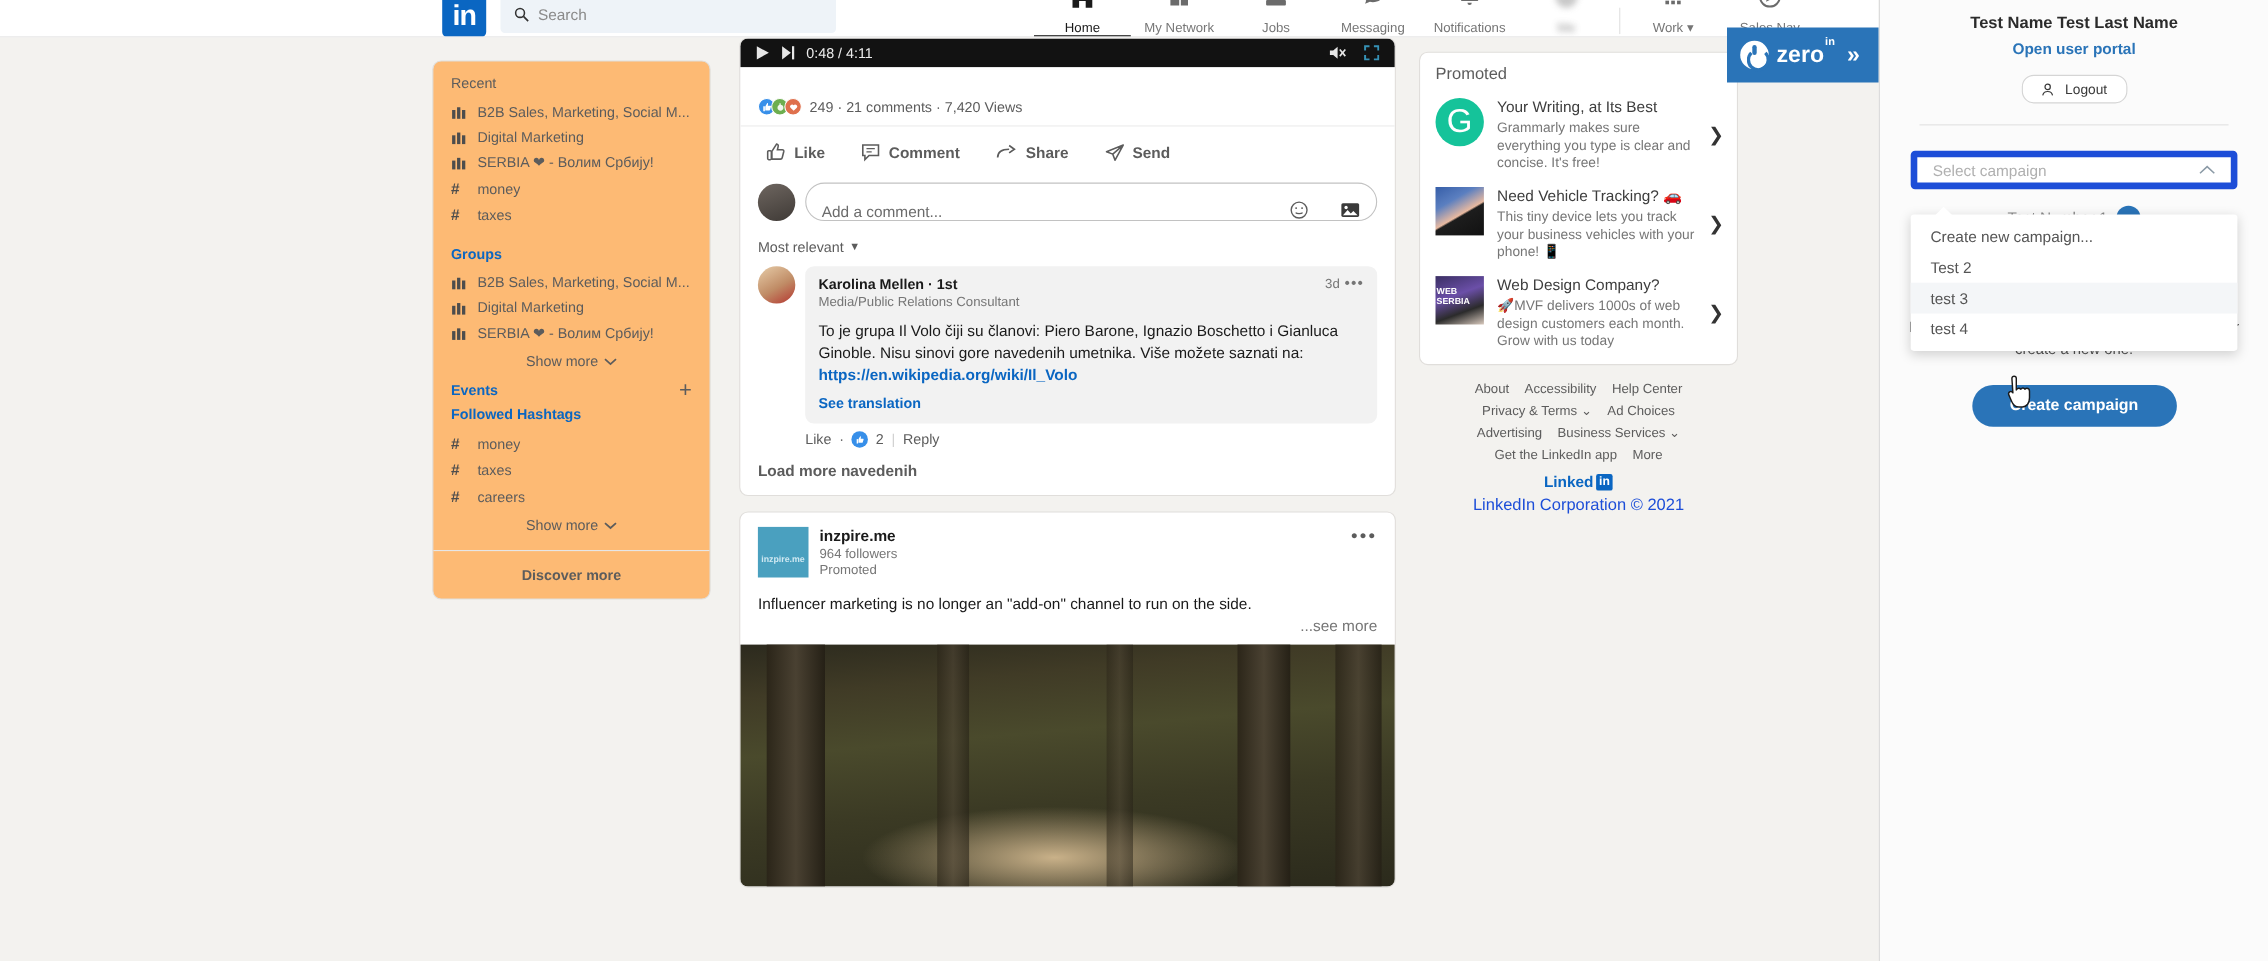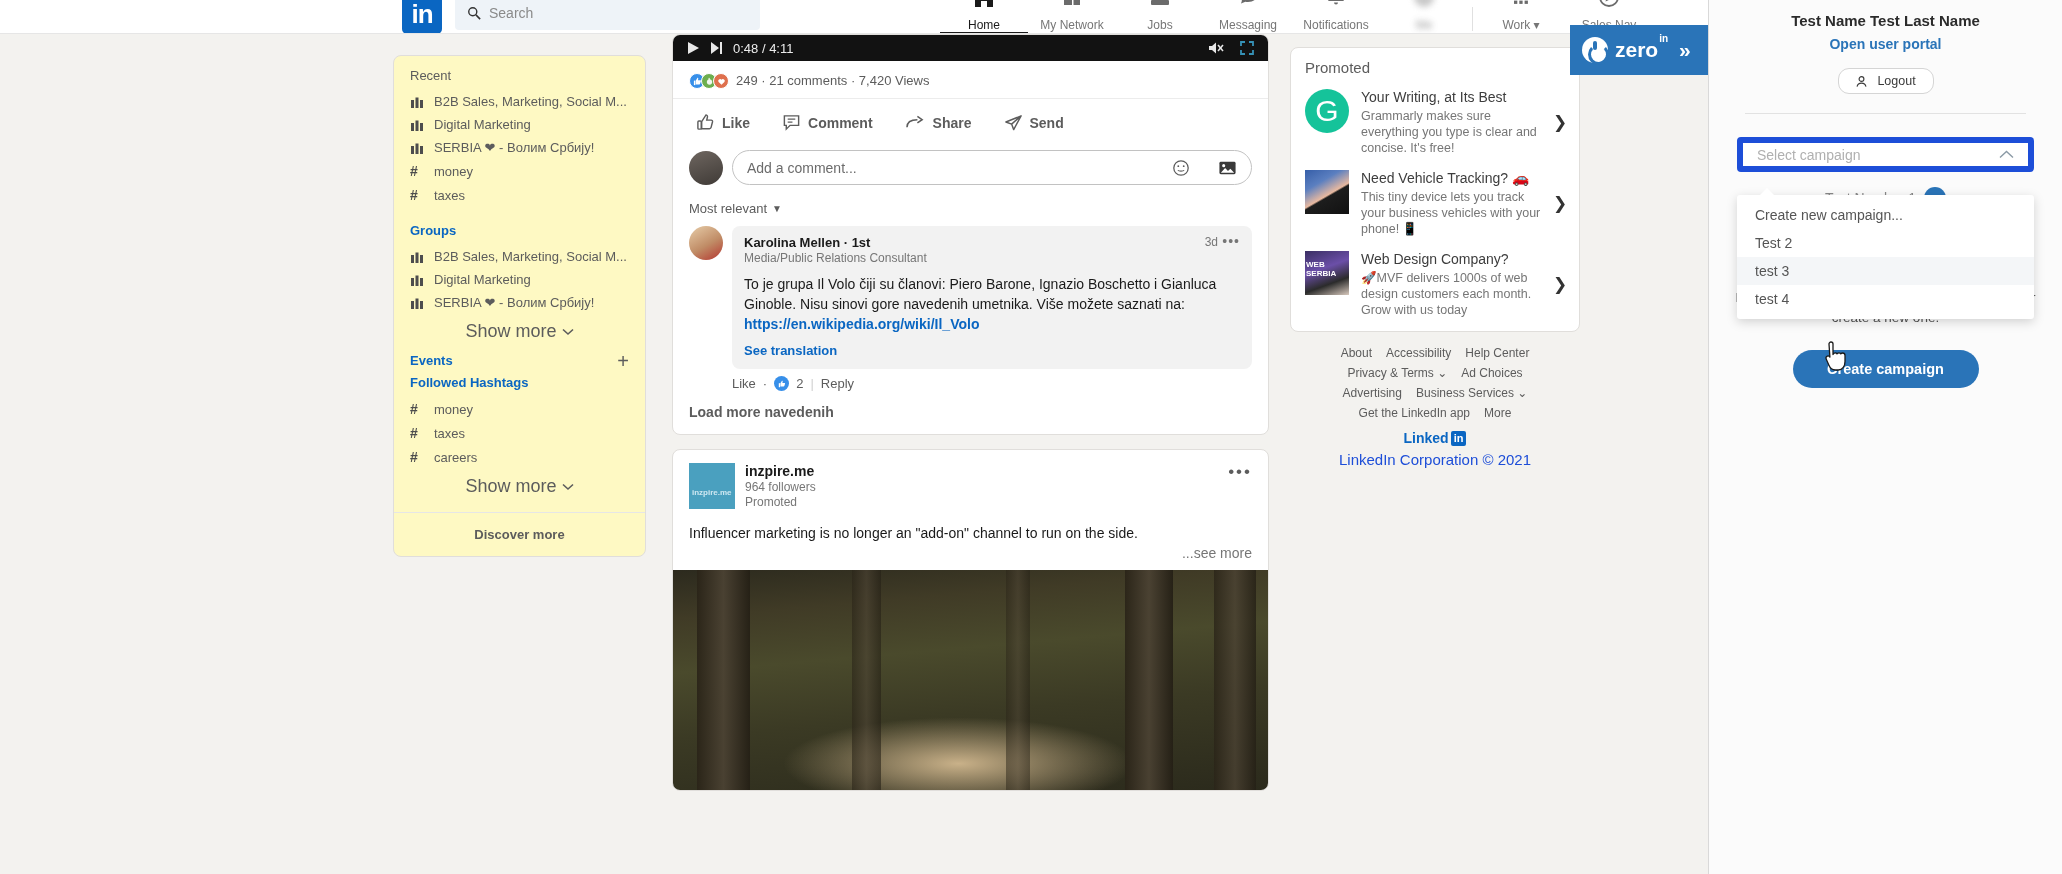--- a/index.html
+++ b/index.html
@@ -90,36 +90,36 @@
     position: absolute; left: 0; top: 34px;
     width: 1708px; height: 840px;
     background: #f3f2ef;
     overflow: hidden;
   }
 
   
   #leftcol {
     position: absolute; left: 393px; top: 21px;
     width: 253px;
-    background: #fef9c3; border: 1px solid #e0dedb; border-radius: 8px;
+    background: #fdba74; border: 1px solid #e0dedb; border-radius: 8px;
     padding: 12px 0 0 0;
   }
   #leftcol .sec-title {
     font-size: 13px; color: #5c5c5c; padding: 0 16px 7px 16px; font-weight: 400;
   }
   #leftcol .sec-title.link { color: #0a66c2; font-weight: 600; }
   .side-row {
     display: flex; align-items: center; gap: 10px;
     padding: 4px 16px; font-size: 13px; color: #5c5c5c;
   }
   .side-row .gicon { width: 14px; flex: 0 0 14px; }
   .side-row .slabel { white-space: nowrap; overflow: hidden; text-overflow: ellipsis; }
   .showmore {
     display: flex; align-items: center; justify-content: center; gap: 5px;
-    font-size: 18px; color: #5c5c5c; padding: 7px 0 11px 0;
+    font-size: 13px; color: #5c5c5c; padding: 7px 0 11px 0;
   }
   .events-row {
     display: flex; align-items: center; justify-content: space-between;
     padding: 0 16px 7px 16px;
   }
   .events-row .plus { font-size: 20px; color: #5c5c5c; line-height: 14px; }
   #discover {
     border-top: 1px solid #e6e6e6; margin-top: 4px;
     text-align: center; font-size: 13px; color: #5c5c5c;
     padding: 14px 0; font-weight: 600;
@@ -130,41 +130,41 @@
   .card { background: #fff; border: 1px solid #e0dedb; border-radius: 8px; overflow: hidden; }
 
   #videoStrip {
     height: 26px; background: #121212; position: relative;
     display: flex; align-items: center; padding: 0 14px; gap: 10px;
   }
   #videoStrip .vicon { fill: #fff; opacity: .9; }
   #videoStrip .vtime { color: #fff; font-size: 13px; opacity: .92; }
   #videoStrip .vright { margin-left: auto; display: flex; align-items: center; gap: 16px; }
 
-  .reactions { display: flex; align-items: flex-start; gap: 0; padding: 12px 16px 9px 16px; }
+  .reactions { display: flex; align-items: center; gap: 0; padding: 28px 16px 9px 16px; }
   .rpill { width: 16px; height: 16px; border-radius: 50%; border: 1.5px solid #fff;
            display: flex; align-items: center; justify-content: center; }
   .rpill.like { background: #378fe9; margin-left: 0; }
   .rpill.celebrate { background: #6dae4f; margin-left: -4px; }
   .rpill.love { background: #df704d; margin-left: -4px; }
   .rcount { font-size: 13px; color: #5c5c5c; margin-left: 7px; }
 
   .actionbar {
     display: flex; align-items: center; gap: 10px;
     border-top: 1px solid #ececec; padding: 7px 12px;
   }
   .act { display: flex; align-items: center; gap: 7px; padding: 7px 11px;
          border-radius: 4px; color: #5c5c5c; font-size: 14px; font-weight: 600; }
 
   .commentbox { display: flex; align-items: center; gap: 9px; padding: 4px 16px 14px 16px; }
   .avatar { width: 34px; height: 34px; border-radius: 50%; flex: 0 0 34px;
             background: linear-gradient(160deg,#6e6660,#3f3a36); }
   .cinput {
     flex: 1; height: 35px; border: 1px solid #c2c2c2; border-radius: 18px;
-    display: flex; align-items: center; padding: 0 14px; gap: 28px;
+    display: flex; align-items: flex-end; padding: 0 14px; gap: 28px;
   }
   .cinput .cph { flex: 1; font-size: 14px; color: #6b6b6b; }
 
   .sortrow { padding: 2px 16px 10px 16px; font-size: 13px; color: #5c5c5c;
              display: flex; align-items: center; gap: 5px; }
 
   .cmt { display: flex; gap: 9px; padding: 0 16px; }
   .cmt .cavatar { width: 34px; height: 34px; border-radius: 50%; flex: 0 0 34px;
                   background: linear-gradient(150deg,#e7cda9,#c08c66 55%,#b4352f); }
   .cmt .cbody { flex: 1; background: #f2f2f2; border-radius: 8px; padding: 9px 12px 11px 12px; position: relative; }

